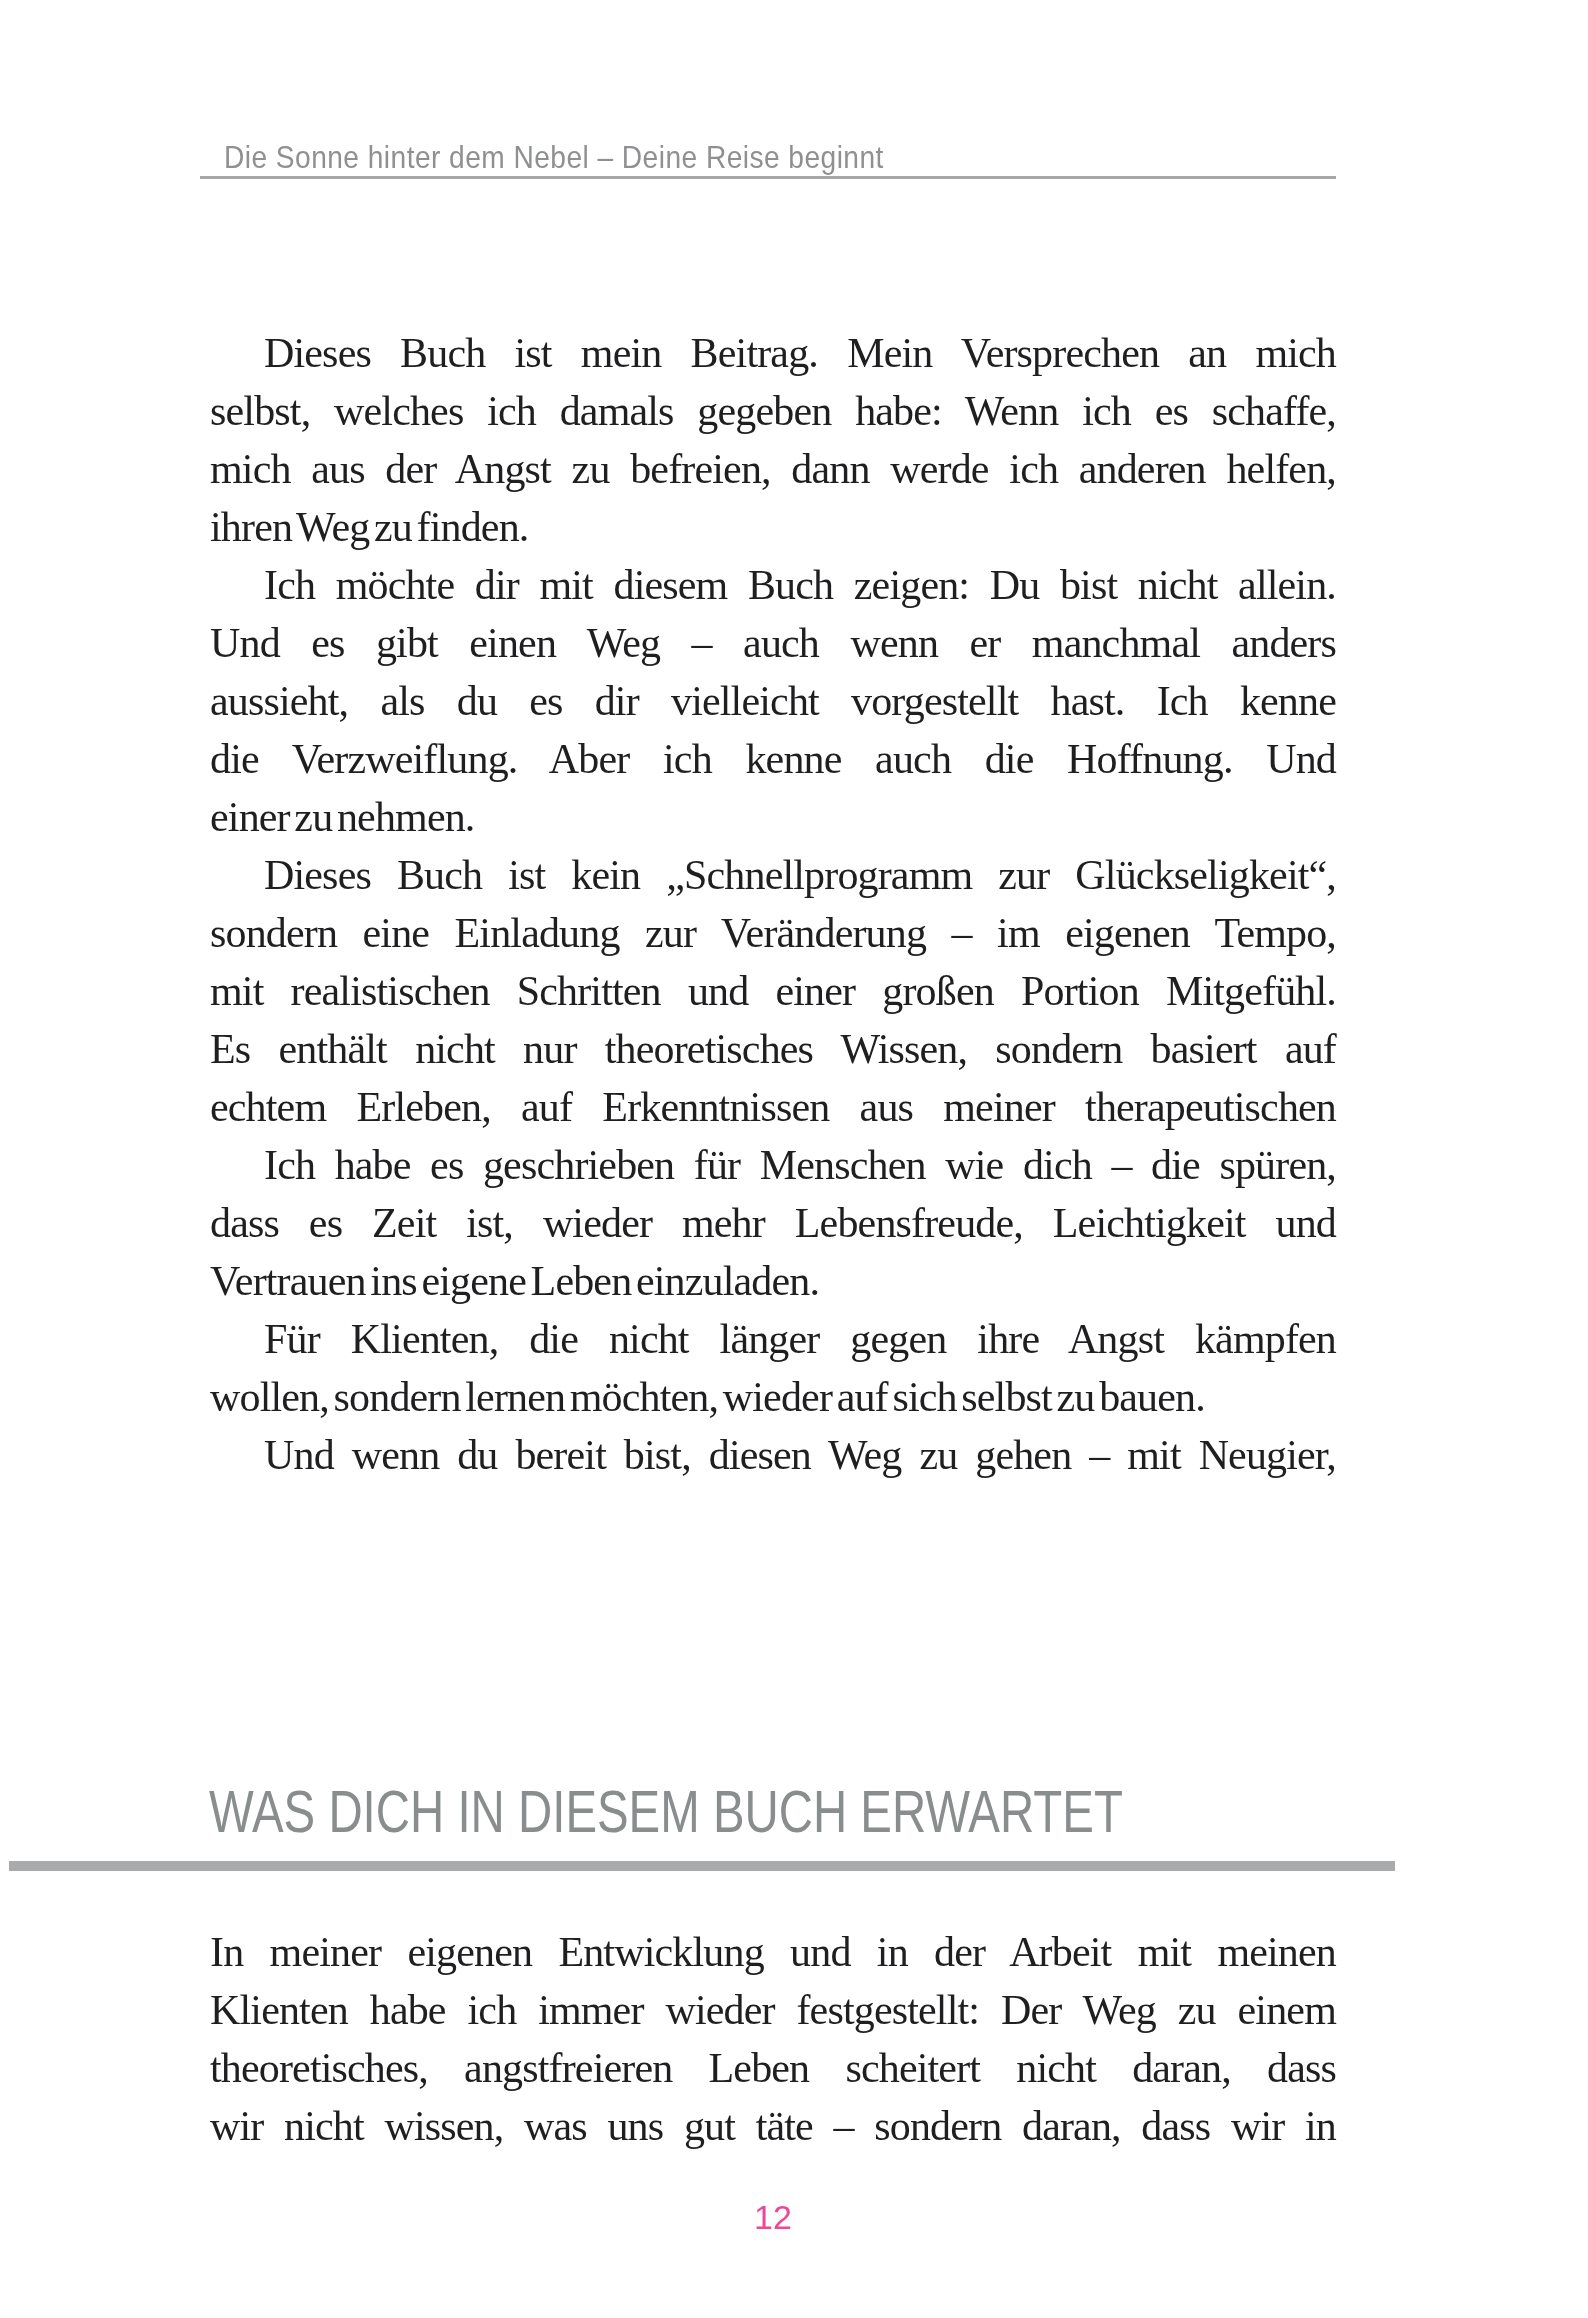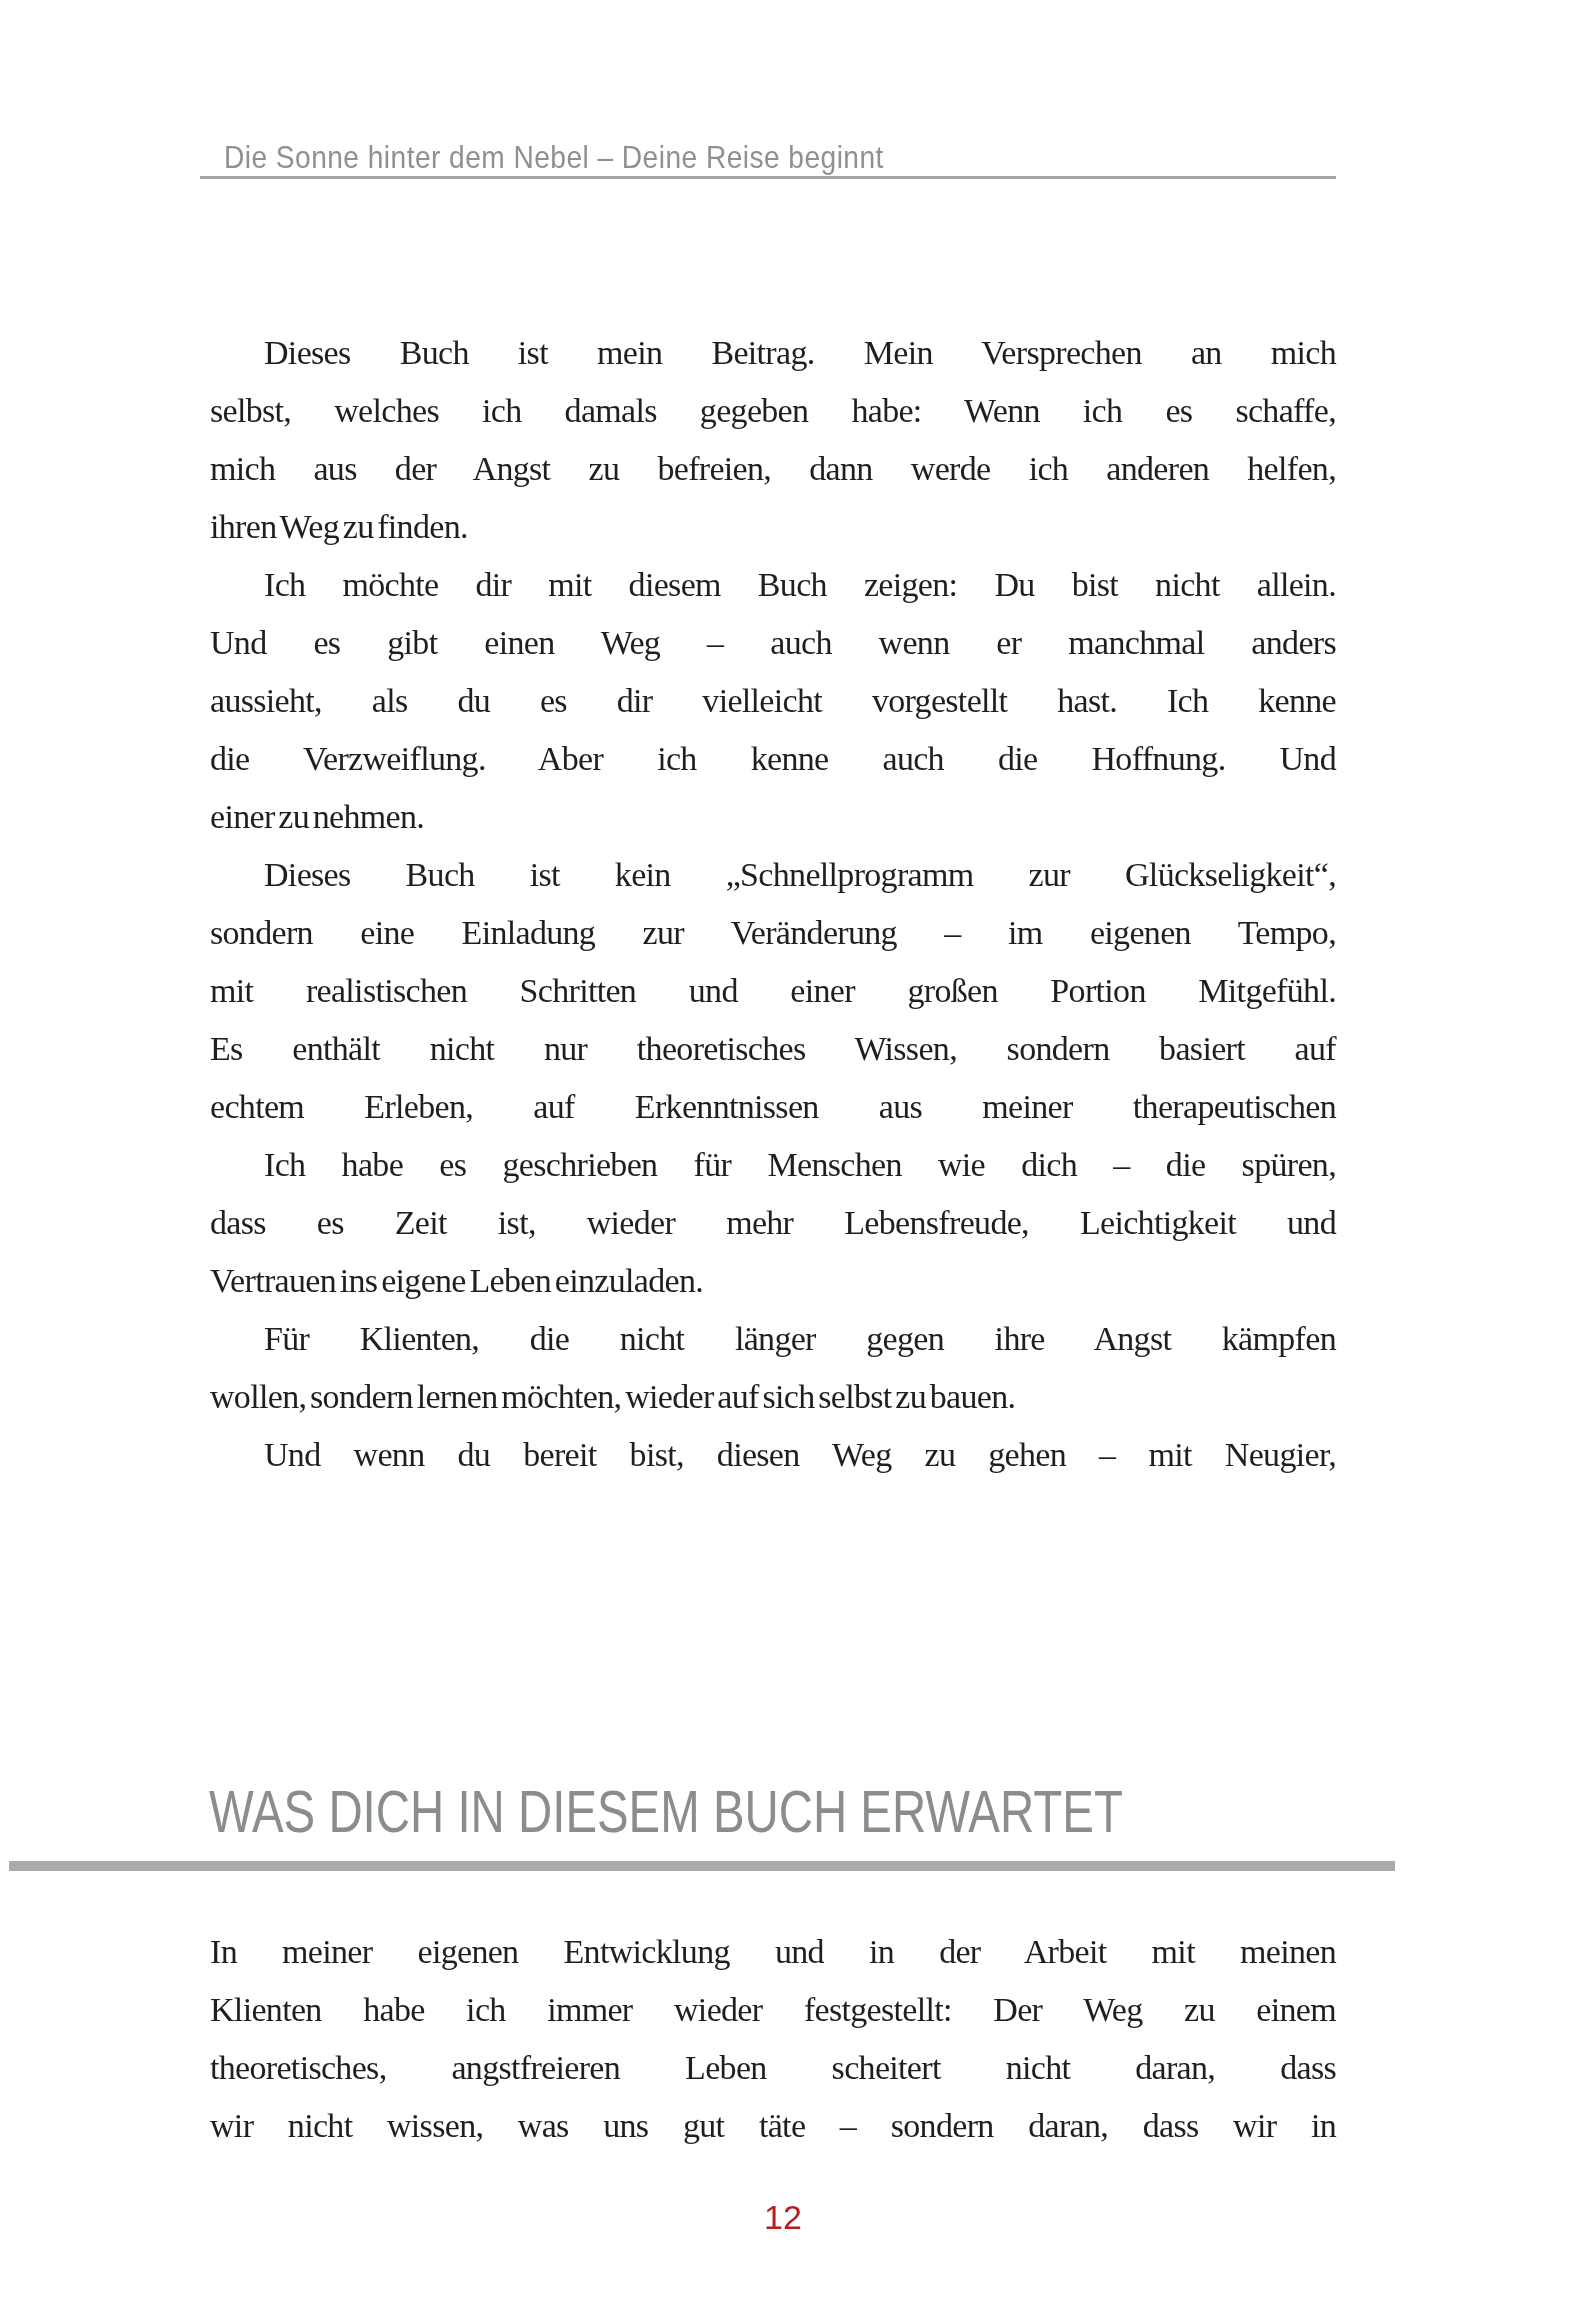--- a/index.html
+++ b/index.html
@@ -30,21 +30,21 @@
     transform-origin:left top;
   }
   .header-rule{
     position:absolute;left:200px;top:176px;
     width:1136px;height:2.8px;
     background:var(--rule-thin);
   }
   .text-block{
     position:absolute;left:210px;width:1126px;
     color:var(--body-text);
-    font-size:34px;
+    font-size:42px;
     letter-spacing:-0.02em;
     word-spacing:-0.12em;
     hyphens:none;
   }
   #text-block-1{top:324px;}
   #text-block-2{top:1923px;}
   .line{
     height:58px;line-height:58px;
     text-align:justify;
     text-align-last:justify;
@@ -61,25 +61,25 @@
     white-space:nowrap;
     transform:scaleX(0.79);
     transform-origin:left top;
   }
   .heading-rule{
     position:absolute;left:9.3px;top:1861px;
     width:1386px;height:10.2px;
     background:var(--rule-thick);
   }
   .page-number{
-    position:absolute;left:220px;top:2200px;width:1126px;
+    position:absolute;left:210px;top:2200px;width:1126px;
     text-align:center;
     font-family:"Liberation Sans","DejaVu Sans",sans-serif;
     font-size:34px;line-height:34px;
-    color:#b91c1c;
+    color:#ec4899;
   }
 </style>
 </head>
 <body>
 
 <div class="page">
 
   <div class="running-header">Die Sonne hinter dem Nebel – Deine Reise beginnt</div>
 
   <div class="header-rule"></div>

